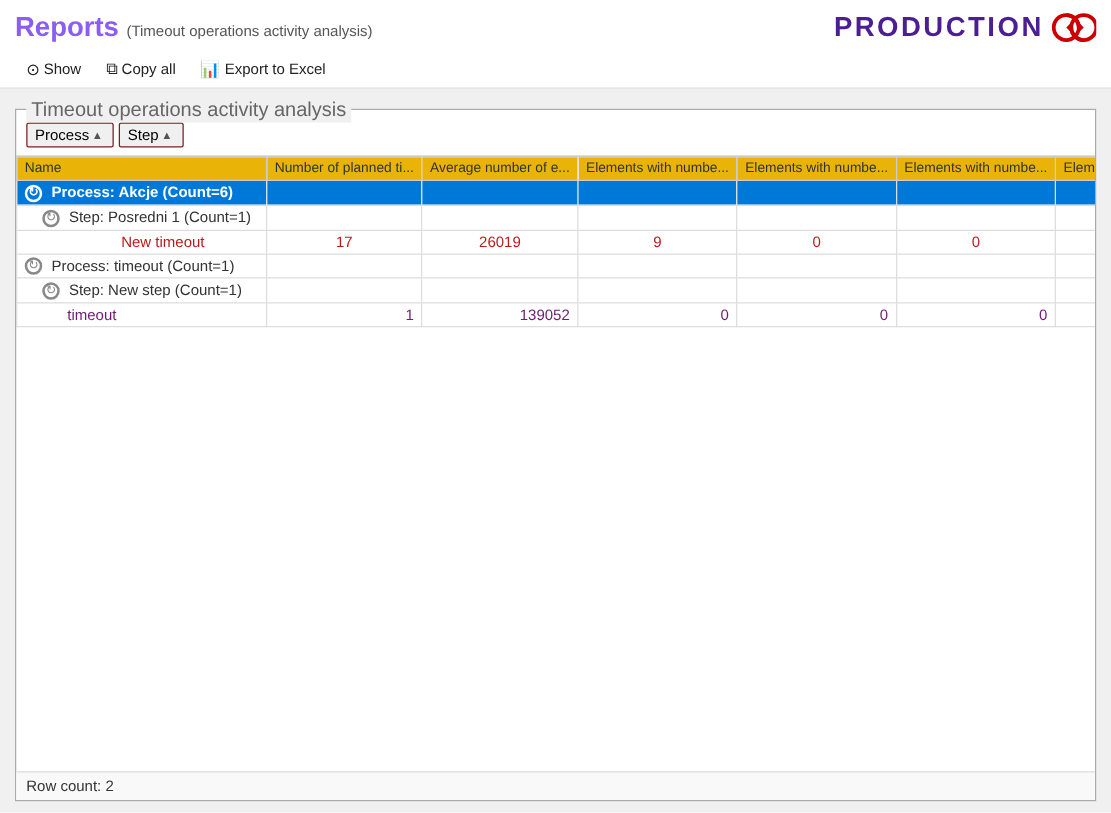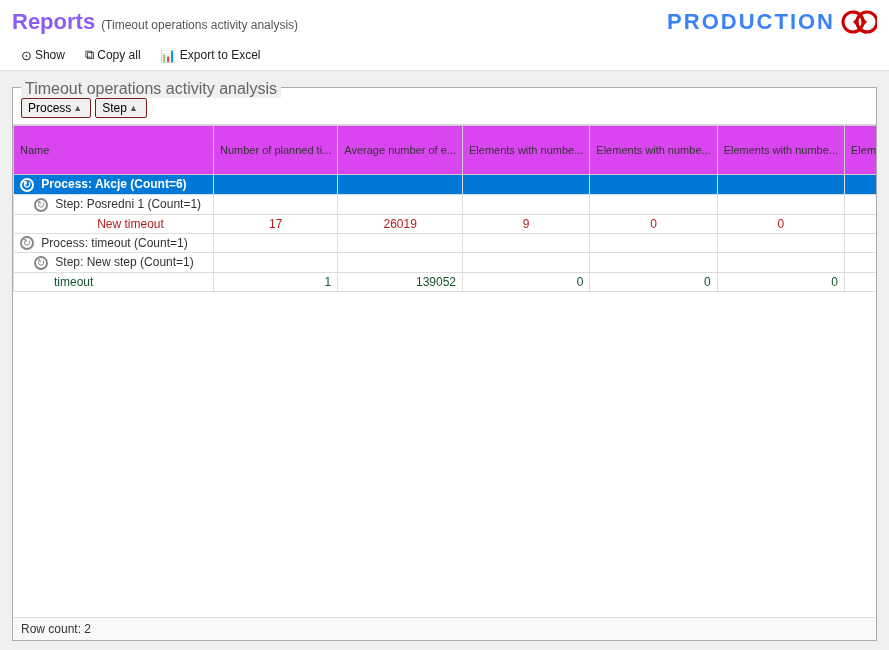--- a/index.html
+++ b/index.html
@@ -33,21 +33,21 @@
       color: #555;
     }
     .header-logo {
       display: flex;
       align-items: center;
       gap: 4px;
     }
     .logo-text {
       font-size: 22px;
       font-weight: bold;
-      color: #3b82f6;
+      color: #4c1d95;
       letter-spacing: 2px;
     }
     .logo-icon {
       width: 38px;
       height: 28px;
     }
     .toolbar {
       display: flex;
       align-items: center;
       gap: 2px;
@@ -100,23 +100,23 @@
     .table-container {
       flex: 1;
       overflow: auto;
     }
     table {
       width: 100%;
       border-collapse: collapse;
       font-size: 12px;
     }
     thead th {
-      background: #d946ef;
+      background: #eab308;
       border: 1px solid #ccc;
-      padding: 18px 6px;
+      padding: 3px 6px;
       text-align: left;
       font-weight: normal;
       font-size: 11px;
       color: #333;
       white-space: nowrap;
       overflow: hidden;
       max-width: 130px;
     }
     thead th:first-child {
       min-width: 180px;
@@ -143,21 +143,21 @@
     .row-process2 td {
       background: #fff;
       color: #333;
     }
     .row-step2 td {
       background: #fff;
       color: #333;
     }
     .row-item2 td {
       background: #fff;
-      color: #14532d;
+      color: #701a75;
     }
     .indent-1 { padding-left: 20px !important; }
     .indent-2 { padding-left: 40px !important; }
     .icon-circle {
       display: inline-block;
       width: 14px;
       height: 14px;
       border-radius: 50%;
       border: 2px solid;
       text-align: center;

